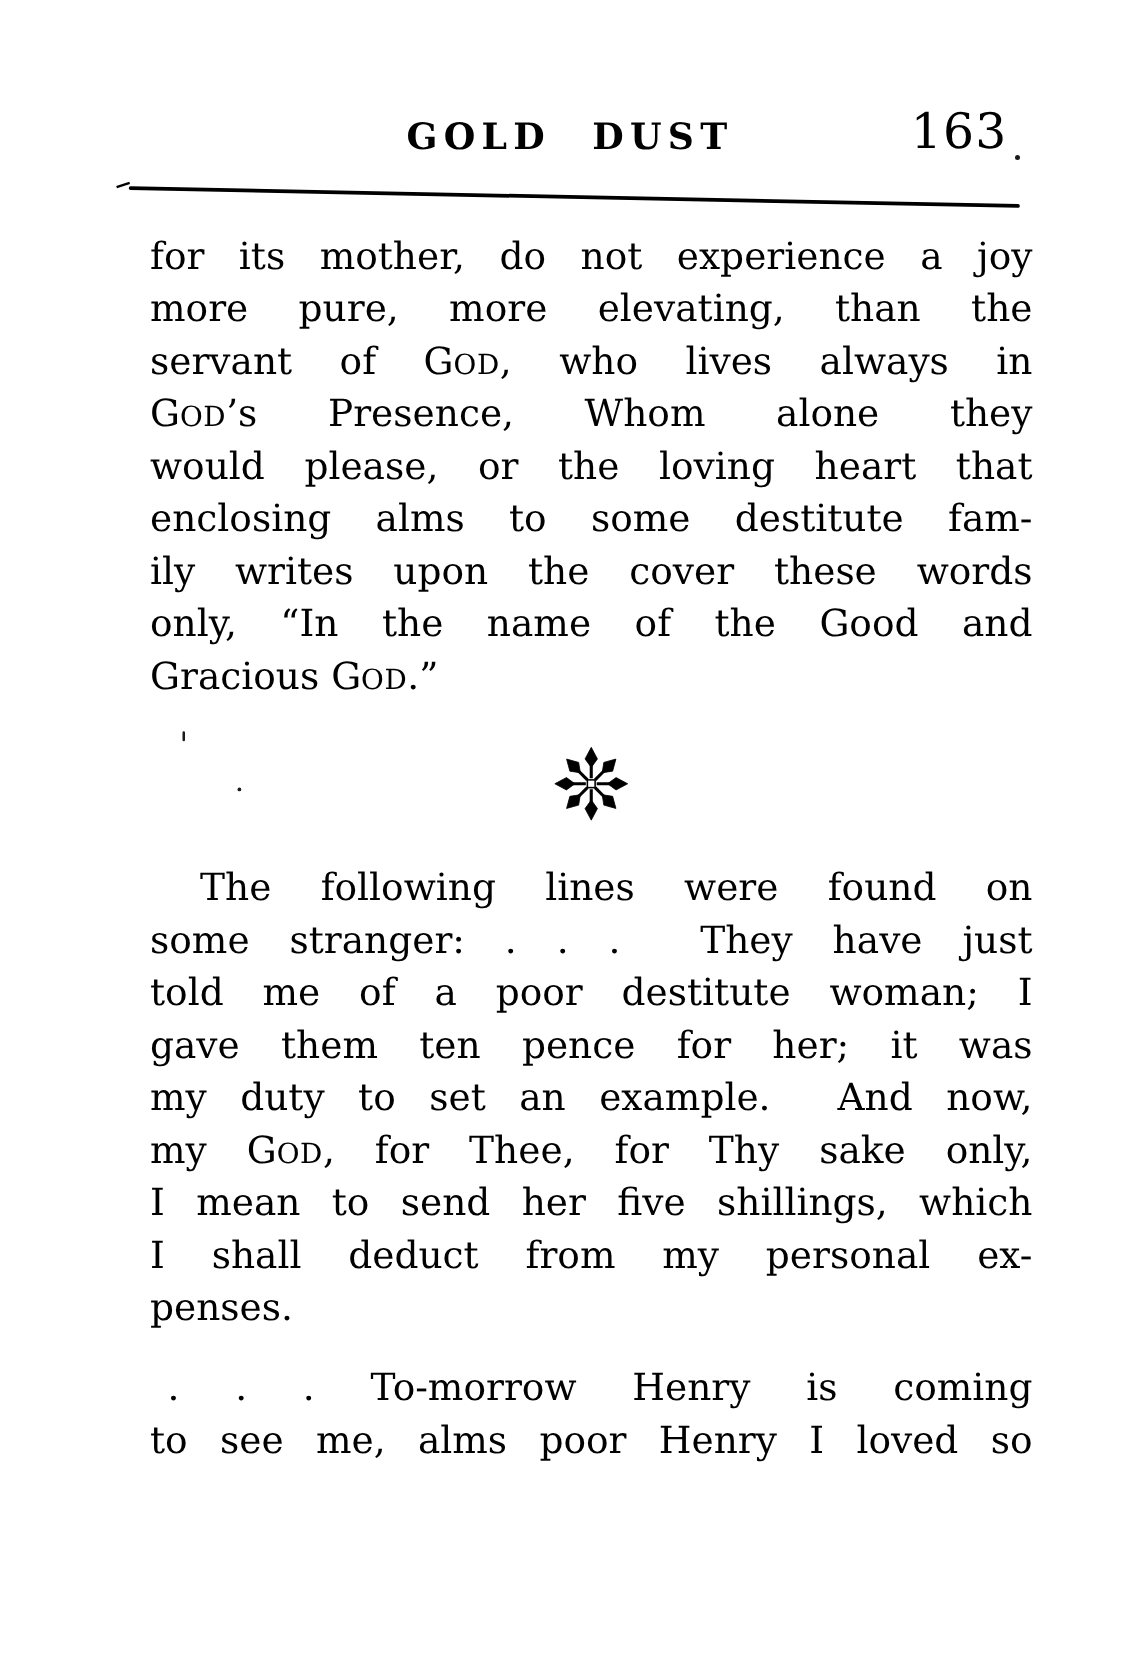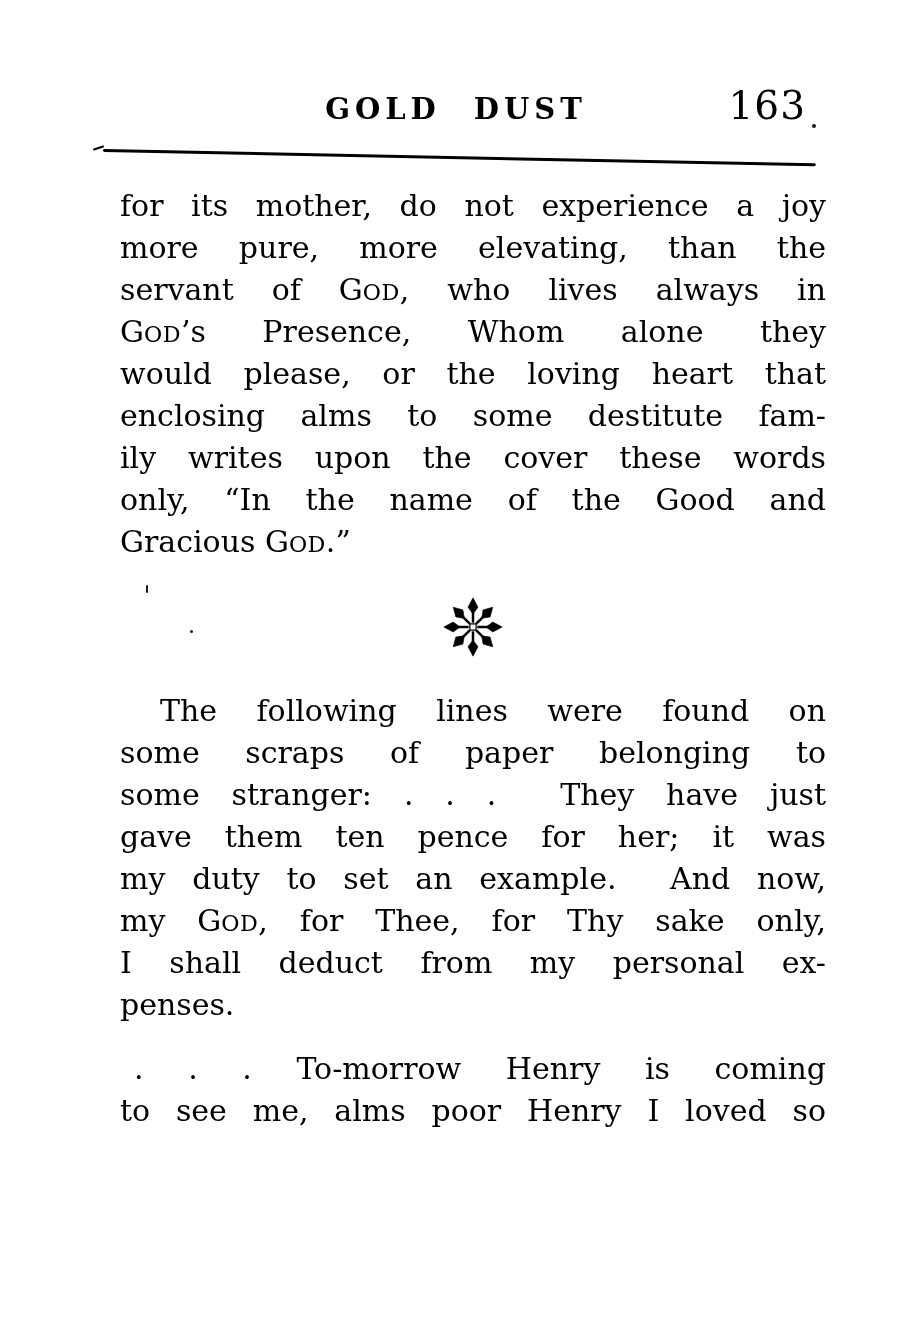--- a/index.html
+++ b/index.html
@@ -146,25 +146,26 @@
               <line x1="0" y1="-7" x2="0" y2="-26" stroke-width="4"></line>
               <polygon points="0,-45 8,-31 0,-20 -8,-31"></polygon>
             </g>
           <rect x="-5" y="-5" width="10" height="10" fill="#fff" stroke="#000" stroke-width="2"></rect>
         </g>
       </svg>
     </div>
 
     <div class="para-2">
         <div class="line indent">The following lines were found on</div>
-        <div class="line">some scraps of paper belonging to</div>
         <div class="line">some stranger: . . .&nbsp; They have just</div>
+        <div class="line">told me of a poor destitute woman; I</div>
         <div class="line">gave them ten pence for her; it was</div>
         <div class="line">my duty to set an example.&nbsp; And now,</div>
         <div class="line">my G<span class="sc">OD</span>, for Thee, for Thy sake only,</div>
+        <div class="line">I mean to send her five shillings, which</div>
         <div class="line">I shall deduct from my personal ex-</div>
         <div class="line last">penses.</div>
       </div>
 
     <div class="para-3">
         <div class="line indent">. . . To-morrow Henry is coming</div>
         <div class="line">to see me, alms poor Henry I loved so</div>
       </div>
 
   </div>

